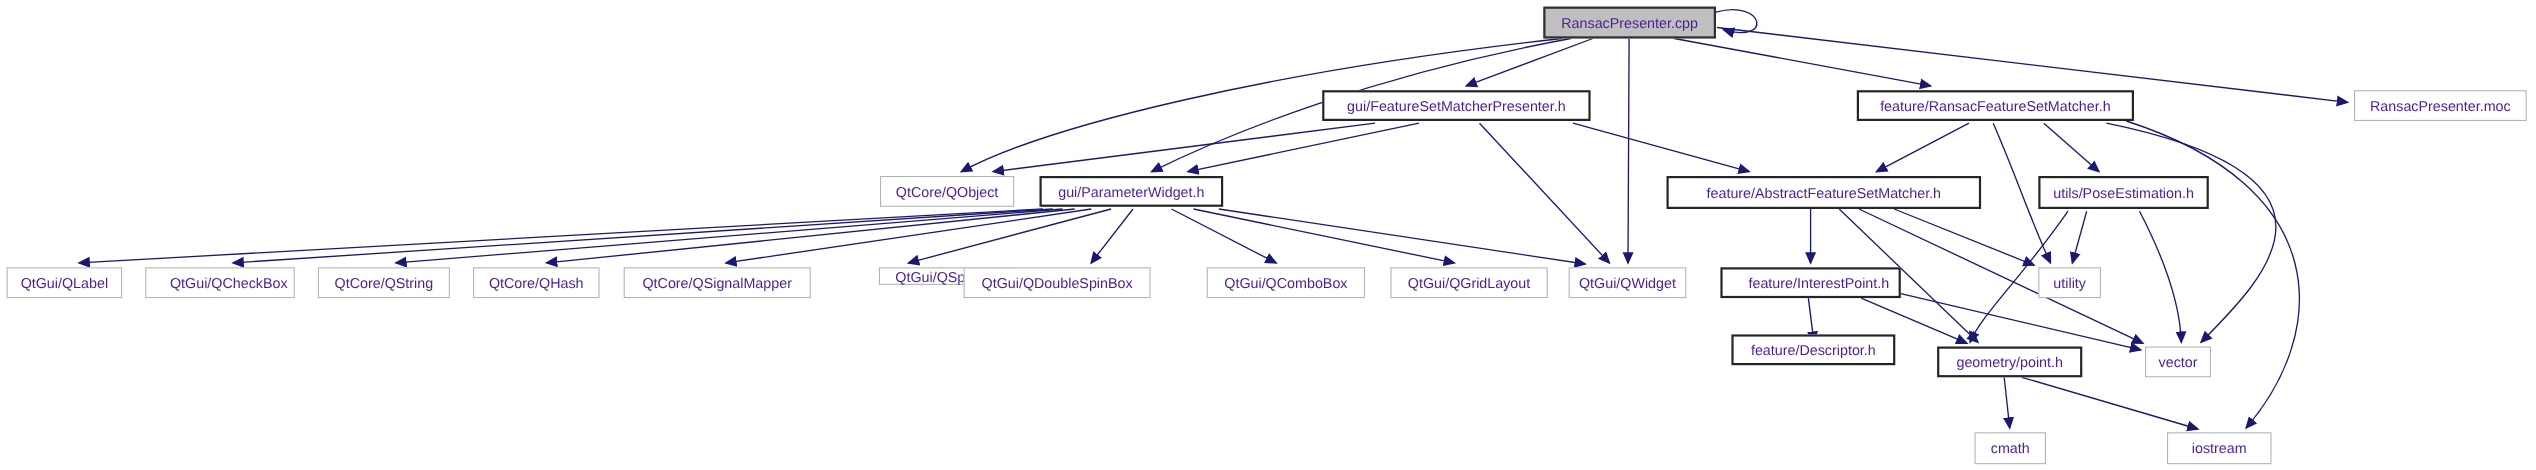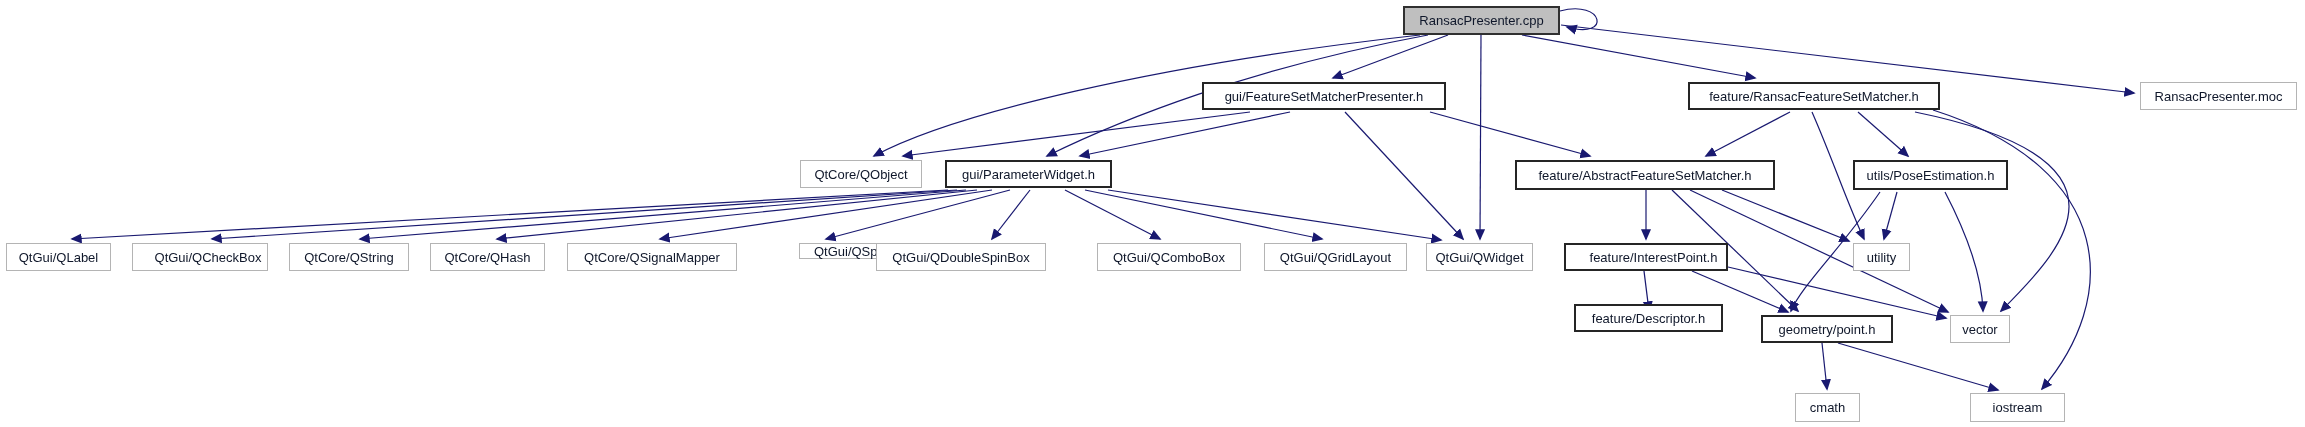--- a/index.html
+++ b/index.html
@@ -10,21 +10,21 @@
     font-family:"Liberation Sans","DejaVu Sans",sans-serif;
     overflow:hidden;
   }
   #edge-layer{position:absolute;left:0;top:0;width:2305px;height:427px;}
   .node{
     position:absolute;
     box-sizing:border-box;
     display:flex;align-items:center;justify-content:center;
     font-size:13px;line-height:1;
     white-space:nowrap;
-    color:#0f172a;
+    color:#4c1d95;
     background:#ffffff;
   }
   .node.root{background:#bfbfbf;border:2px solid #303030;font-size:13px;}
   .node.internal{border:2px solid #252525;}
   .node.external{border:1px solid #b4b4b4;}
 </style>
 </head>
 <body>
 
 <div id="graph-canvas">
@@ -87,21 +87,21 @@
       </div>
       <div class="node external" style="left: 2140px; top: 82px; width: 157px; height: 28px;">
         <span>RansacPresenter.moc</span>
       </div>
       <div class="node external" style="left: 800px; top: 160px; width: 122px; height: 28px; text-align: right;">
         <span>QtCore/QObject</span>
       </div>
       <div class="node internal" style="left: 945px; top: 160px; width: 167px; height: 28px;">
         <span>gui/ParameterWidget.h</span>
       </div>
-      <div class="node internal" style="left: 1515px; top: 160px; width: 260px; height: 30px; align-items: center;">
+      <div class="node internal" style="left: 1515px; top: 160px; width: 286px; height: 30px; align-items: center;">
         <span>feature/AbstractFeatureSetMatcher.h</span>
       </div>
       <div class="node internal" style="left: 1853px; top: 160px; width: 155px; height: 30px;">
         <span>utils/PoseEstimation.h</span>
       </div>
       <div class="node external" style="left: 6px; top: 243px; width: 105px; height: 28px;">
         <span>QtGui/QLabel</span>
       </div>
       <div class="node external" style="left: 132px; top: 243px; width: 136px; height: 28px; padding-left: 16px;">
         <span>QtGui/QCheckBox</span>

